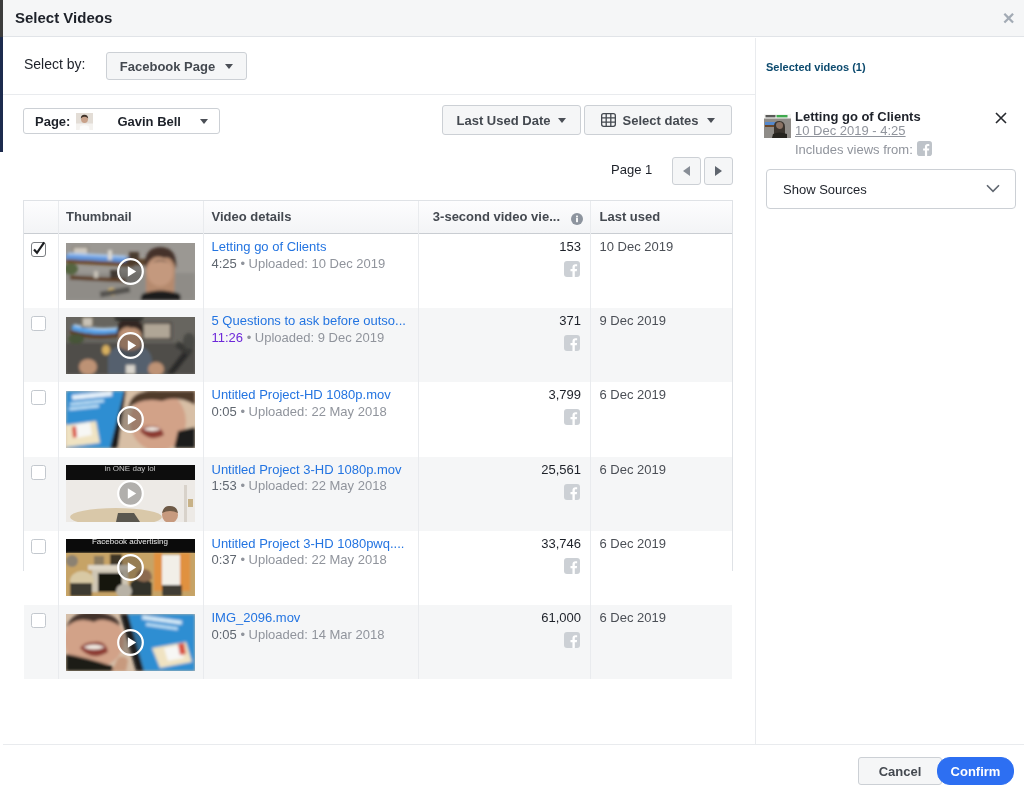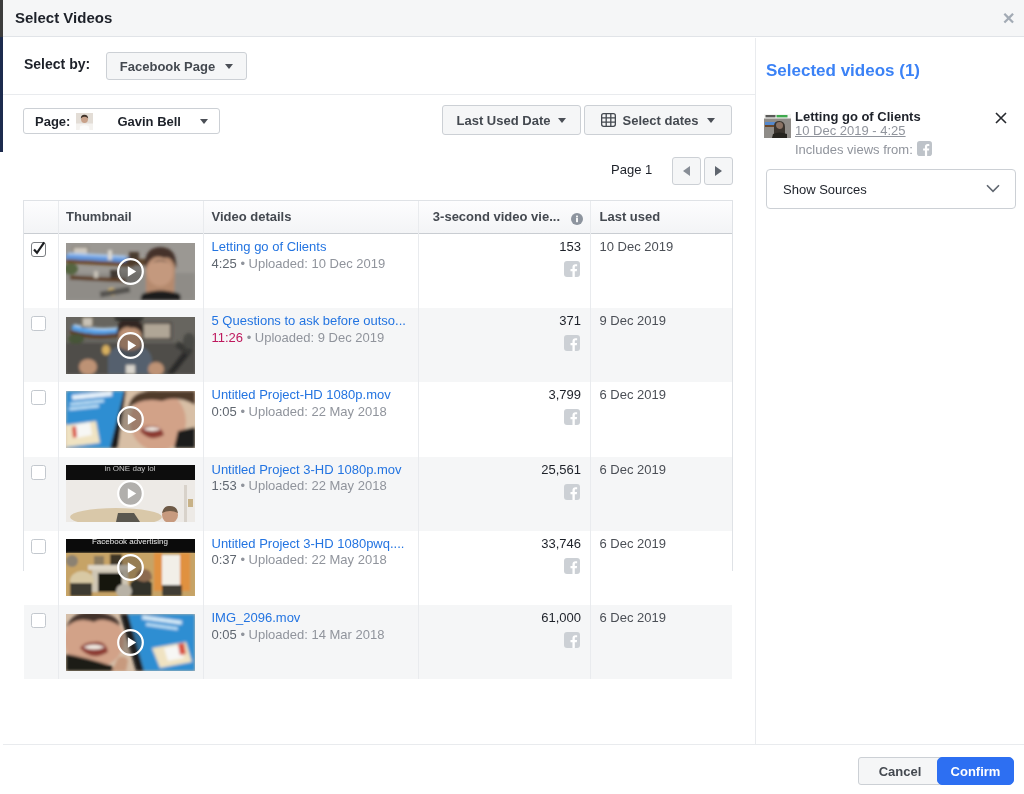--- a/index.html
+++ b/index.html
@@ -3,21 +3,21 @@
 <style>
 * {margin:0;padding:0;box-sizing:border-box;}
 html,body {width:1024px;height:794px;overflow:hidden;background:#fff;
   font-family:"Liberation Sans",sans-serif;-webkit-font-smoothing:antialiased;}
 #strip-a {position:absolute;left:0;top:0;width:3px;height:37px;background:#3c3c3c;}
 #strip-b {position:absolute;left:0;top:37px;width:3px;height:115px;background:#1d2b4e;}
 #modal {position:absolute;left:3px;top:0;width:1021px;height:794px;background:#fff;}
 #mhead {position:absolute;left:0;top:0;width:1021px;height:37px;background:#f5f6f7;border-bottom:1px solid #e1e4e8;}
 #mtitle {position:absolute;left:12px;top:9px;font-size:15px;font-weight:bold;color:#1d2129;}
 #mclose {position:absolute;left:999px;top:9px;font-size:16px;color:#a3abb5;font-weight:bold;}
-#selectby {position:absolute;left:21px;top:56px;font-size:14px;font-weight:bold;color:#1d2129;}
+#selectby {position:absolute;left:21px;top:56px;font-size:14px;font-weight:normal;color:#1d2129;}
 .gbtn {position:absolute;background:#f5f6f7;border:1px solid #ccd0d5;border-radius:3px;
   font-size:13px;font-weight:bold;color:#444950;display:flex;align-items:center;justify-content:center;}
 .caret {width:0;height:0;border-left:4.5px solid transparent;border-right:4.5px solid transparent;
   border-top:5.5px solid #4b4f56;display:inline-block;}
 #fbpage {left:103px;top:52px;width:141px;height:28px;}
 #sep1 {position:absolute;left:0;top:94px;width:752px;height:1px;background:#e9ebee;}
 #pagebtn {position:absolute;left:20px;top:108px;width:197px;height:26px;background:#fff;border:1px solid #ccd0d5;
   border-radius:3px;display:flex;align-items:center;font-size:13px;font-weight:bold;color:#1d2129;}
 #lastused-btn {left:439px;top:105px;width:139px;height:30px;}
 #seldates-btn {left:581px;top:105px;width:148px;height:30px;}
@@ -37,34 +37,34 @@
 .cb {display:block;width:15px;height:15px;background:#fff;border:1px solid #c3c8ce;border-radius:2.5px;}
 .thumb {position:absolute;left:42px;top:8.5px;width:129px;height:57px;}
 .play {position:absolute;left:51px;top:15px;width:27px;height:27px;}
 .vtitle {position:absolute;left:187.5px;top:5px;font-size:13px;color:#2374e1;}
 .vmeta {position:absolute;left:187.5px;top:21.5px;font-size:13px;color:#90949c;}
 .views {position:absolute;left:397px;top:5px;width:160px;text-align:right;font-size:13px;color:#1d2129;}
 .vfb {position:absolute;left:540px;top:27px;width:16px;height:16px;}
 .lastused {position:absolute;left:575.5px;top:5px;font-size:13px;color:#4b4f56;}
 #sep2 {position:absolute;left:0;top:744px;width:1021px;height:1px;background:#e9ebee;}
 #sidebord {position:absolute;left:752px;top:38px;width:1px;height:706px;background:#e9ebee;}
-#seltitle {position:absolute;left:763px;top:61px;font-size:17px;font-weight:bold;color:#3b82f6;}
+#seltitle {position:absolute;left:763px;top:61px;font-size:11px;font-weight:bold;color:#0c4a6e;}
 #sthumb {position:absolute;left:761px;top:114px;width:27px;height:24px;}
 #sititle {position:absolute;left:792px;top:109px;font-size:13px;font-weight:bold;color:#1d2129;}
 #sidate {position:absolute;left:792px;top:122.5px;font-size:13px;color:#90949c;text-decoration:underline;}
 #siinc {position:absolute;left:792px;top:142px;font-size:13px;color:#90949c;}
 #sifb {position:absolute;left:914px;top:141px;}
 #sremove {position:absolute;left:991px;top:111px;}
 #showsrc {position:absolute;left:763px;top:169px;width:250px;height:40px;border:1px solid #ccd0d5;border-radius:4px;
   background:#fff;}
 #showsrc span {position:absolute;left:16px;top:12px;font-size:13px;color:#1d2129;}
 #chev {position:absolute;left:219px;top:14px;}
 #cancel {left:855px;top:757px;width:84px;height:28px;}
 #confirm {position:absolute;left:934px;top:757px;width:77px;height:28px;background:#2d6ff2;border:1px solid #2d6ff2;
-  border-radius:5px;font-size:13px;font-weight:bold;color:#fff;display:flex;align-items:center;justify-content:center;}
+  border-radius:13px;font-size:13px;font-weight:bold;color:#fff;display:flex;align-items:center;justify-content:center;}
 </style></head>
 <body>
 <div id="strip-a"></div>
 <div id="strip-b"></div>
 <div id="modal">
   <div id="mhead">
       <div id="mtitle">Select Videos</div>
       <div id="mclose">✕</div>
     </div>
   <div id="selectby">Select by:</div>
@@ -193,21 +193,21 @@
 <path d="M100 57 L119 32 L125 36 L108 57 Z" fill="#2b2b29"></path>
 <path d="M112 24 L127 33 L123 39 L109 30 Z" fill="#383836"></path>
 <ellipse cx="123" cy="24" rx="6" ry="8" fill="#4a4944"></ellipse>
 <rect x="60" y="48" width="9" height="9" fill="#d8d4cc"></rect>
 </g>
           </svg><div class="play"><svg width="27" height="27" viewBox="0 0 27 27" xmlns="http://www.w3.org/2000/svg">
               <circle cx="13.5" cy="13.5" r="12.3" fill="rgba(40,40,40,0.30)" stroke="#fff" stroke-width="2.2"></circle>
               <path d="M10.8 8.2 L19.2 13.5 L10.8 18.8 Z" fill="#fff"></path>
             </svg></div></div>
   <div class="vtitle">5 Questions to ask before outso...</div>
-  <div class="vmeta"><span style="color:#be185d">11:26</span> • Uploaded: 9 Dec 2019</div>
+  <div class="vmeta"><span style="color:#6d28d9">11:26</span> • Uploaded: 9 Dec 2019</div>
   <div class="views">371</div>
   <div class="vfb"><svg width="16" height="16" viewBox="0 0 16 16" xmlns="http://www.w3.org/2000/svg">
             <rect width="16" height="16" rx="3" fill="#ccd0d5"></rect>
             <path d="M10.8 16 L10.8 10.2 L12.75 10.2 L13.05 7.93 L10.8 7.93 L10.8 6.48 C10.8 5.82 10.98 5.37 11.93 5.37 L13.13 5.37 L13.13 3.34 C12.92 3.31 12.21 3.25 11.38 3.25 C9.65 3.25 8.46 4.31 8.46 6.25 L8.46 7.93 L6.5 7.93 L6.5 10.2 L8.46 10.2 L8.46 16 Z" fill="#fff"></path>
           </svg></div>
   <div class="lastused">9 Dec 2019</div>
 </div>
 <div class="row" style="top:181.4px;background:#fff">
   <div class="cbwrap">
           <span class="cb"></span>

